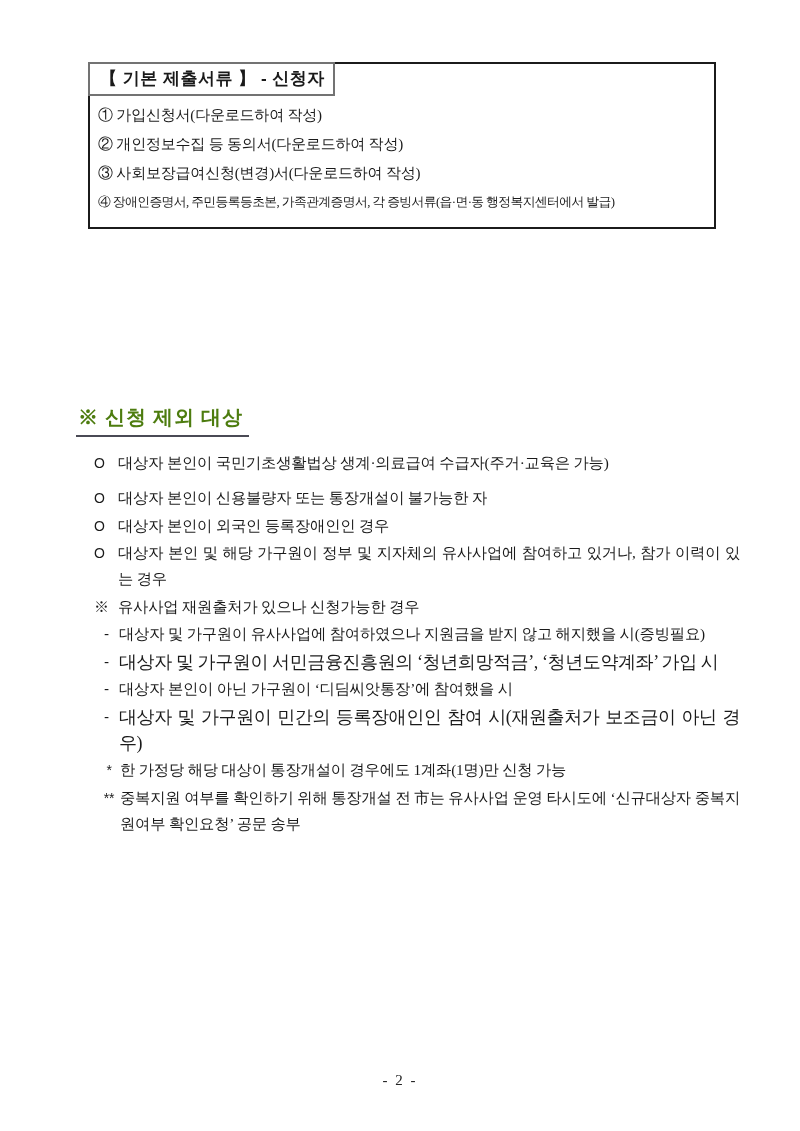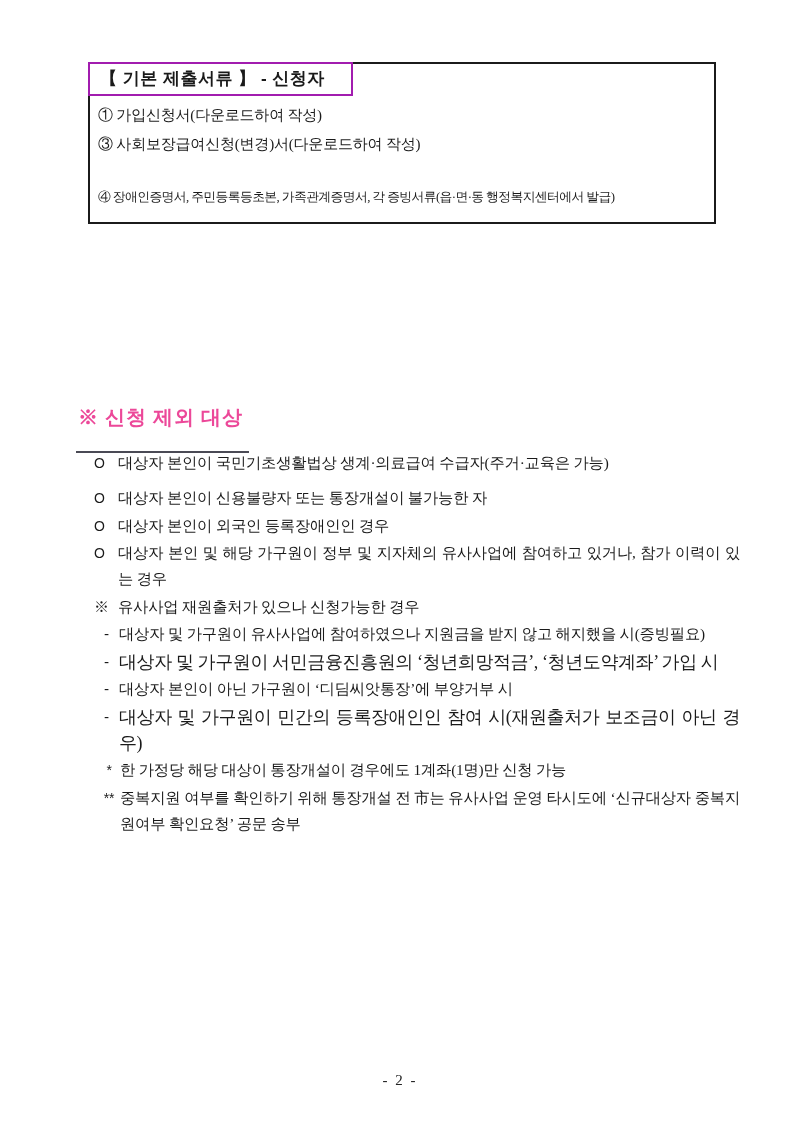--- a/index.html
+++ b/index.html
@@ -20,53 +20,53 @@
     width: 628px;
     border: 2px solid #1b1b1b;
     box-sizing: border-box;
     background: #ffffff;
   }
   #box1 { top: 62px;  min-height: 136px; }
   #box2 { top: 210px; min-height: 150px; }
 
   .box-head {
     display: inline-block;
-    border: 2px solid #a21caf;
+    border: 2px solid #737373;
     margin: -2px 0 0 -2px;
-    padding: 3px 26px 4px 10px;
+    padding: 3px 8px 4px 10px;
     background: #ffffff;
     font-family: "Liberation Sans", "DejaVu Sans", sans-serif;
     font-weight: bold;
     font-size: 17px;
     letter-spacing: 0.5px;
     white-space: nowrap;
   }
   .box-body { padding: 5px 0 10px 8px; }
   .box-row {
     line-height: 29px;
     font-size: 15px;
     white-space: nowrap;
     letter-spacing: -0.2px;
   }
-  .box-row.tight { font-size: 12.8px; letter-spacing: -0.6px; margin-top: 24px; }
+  .box-row.tight { font-size: 12.8px; letter-spacing: -0.6px; }
   .box-row.indent { padding-left: 26px; }
 
   
   .section-heading {
     position: absolute;
     left: 76px;
     top: 404px;
     display: inline-block;
     font-family: "Liberation Serif", "DejaVu Serif", serif;
     font-weight: bold;
     font-size: 20px;
-    color: #ec4899;
+    color: #4d7c0f;
     letter-spacing: 1px;
     border-bottom: 2px solid #4a4a55;
-    padding: 0 6px 20px 2px;
+    padding: 0 6px 4px 2px;
     white-space: nowrap;
   }
 
   
   .x-list {
     position: absolute;
     left: 88px;
     top: 450px;
     width: 652px;
   }
@@ -111,20 +111,21 @@
 </style>
 </head>
 <body>
 
 <div class="page">
 
   <div class="doc-box" id="box1">
     <div class="box-head">【 기본 제출서류 】 - 신청자</div>
     <div class="box-body">
       <div class="box-row">① 가입신청서(다운로드하여 작성)</div>
+      <div class="box-row">② 개인정보수집 등 동의서(다운로드하여 작성)</div>
       <div class="box-row">③ 사회보장급여신청(변경)서(다운로드하여 작성)</div>
       <div class="box-row tight">④ 장애인증명서, 주민등록등초본, 가족관계증명서, 각 증빙서류(읍·면·동 행정복지센터에서 발급)</div>
     </div>
   </div>
 
 
   <div class="section-heading">※ 신청 제외 대상</div>
 
   <div class="x-list">
 
@@ -158,21 +159,21 @@
       <span class="xtext">대상자 및 가구원이 유사사업에 참여하였으나 지원금을 받지 않고 해지했을 시(증빙필요)</span>
     </div>
 
     <div class="xi lvl2 fit">
       <span class="marker">-</span>
       <span class="xtext">대상자 및 가구원이 서민금융진흥원의 ‘청년희망적금’, ‘청년도약계좌’ 가입 시</span>
     </div>
 
     <div class="xi lvl2">
       <span class="marker">-</span>
-      <span class="xtext">대상자 본인이 아닌 가구원이 ‘디딤씨앗통장’에 부양거부 시</span>
+      <span class="xtext">대상자 본인이 아닌 가구원이 ‘디딤씨앗통장’에 참여했을 시</span>
     </div>
 
     <div class="xi lvl2 fit">
       <span class="marker">-</span>
       <span class="xtext">대상자 및 가구원이 민간의 등록장애인인 참여 시(재원출처가 보조금이 아닌 경우)</span>
     </div>
 
     <div class="xi lvl3">
       <span class="marker">*</span>
       <span class="xtext">한 가정당 해당 대상이 통장개설이 경우에도 1계좌(1명)만 신청 가능</span>

